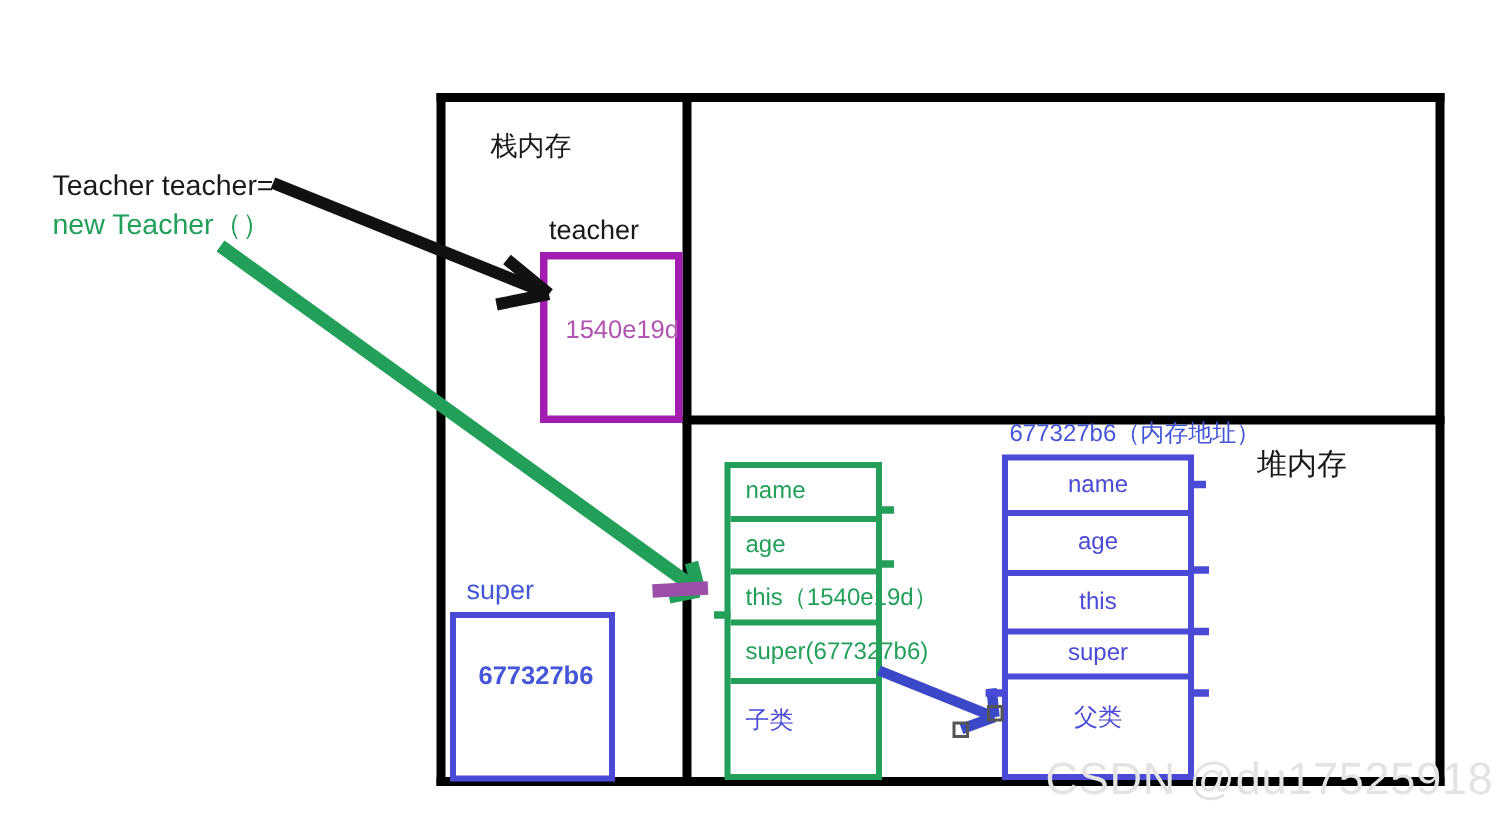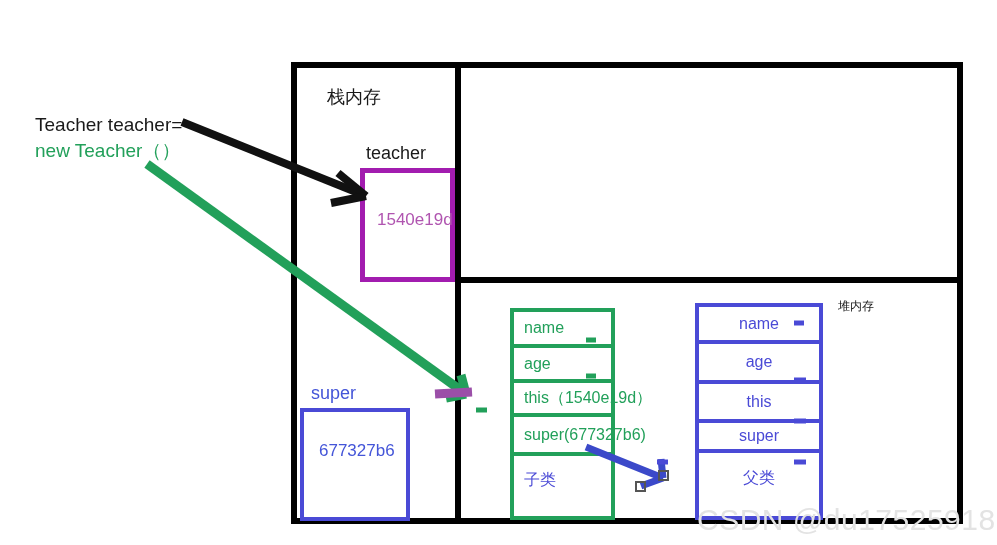--- a/index.html
+++ b/index.html
@@ -34,35 +34,35 @@
     position: absolute;
     background: #000000;
   }
 
   
   .box-blue {
     position: absolute;
     border: 4px solid #4a4ad6;
     box-sizing: border-box;
     background: transparent;
+    font-weight: bold;
   }
   .box-black {
     position: absolute;
     border: 5px solid #a21caf;
     box-sizing: border-box;
     background: transparent;
   }
 
   
   .struct {
     position: absolute;
     box-sizing: border-box;
     display: flex;
     flex-direction: column;
-    margin-left: 27px;
   }
   .struct.green { border: 4px solid #22a05a; }
   .struct.blue  { border: 4px solid #4a4ad6; }
   .struct .row {
     box-sizing: border-box;
     display: flex;
     align-items: center;
     font-size: 16px;
     white-space: nowrap;
     overflow: visible;
@@ -119,22 +119,23 @@
     <div class="txt t-purple" style="left:12px; top:38px; font-size:17px;">1540e19d</div>
   </div>
 
   <div class="txt t-blue" style="left:311px; top:384px; font-size:18px;">super</div>
 
   <div class="box-blue" style="left:300px; top:408px; width:110px; height:113px;">
     <div class="txt t-blue" style="left:15px; top:30px; font-size:17px;">677327b6</div>
   </div>
 
 
+  <div class="txt t-blue" style="left:673px; top:282px; font-size:16px;">677327b6（内存地址）</div>
 
-  <div class="txt t-black" style="left:838px; top:300px; font-size:12px;">堆内存</div>
+  <div class="txt t-black" style="left:838px; top:300px; font-size:20px;">堆内存</div>
 
   <div class="struct green" style="left:483px; top:308px; width:105px; height:212px;">
     <div class="row" style="height:36px;">name</div>
     <div class="row" style="height:35px;">age</div>
     <div class="row" style="height:34px;">this（1540e19d）</div>
     <div class="row" style="height:39px;">super(677327b6)</div>
     <div class="row" style="height:48px; color:#4a4ad6;">子类</div>
   </div>
 
   <div class="struct blue" style="left:668px; top:303px; width:128px; height:217px;">

